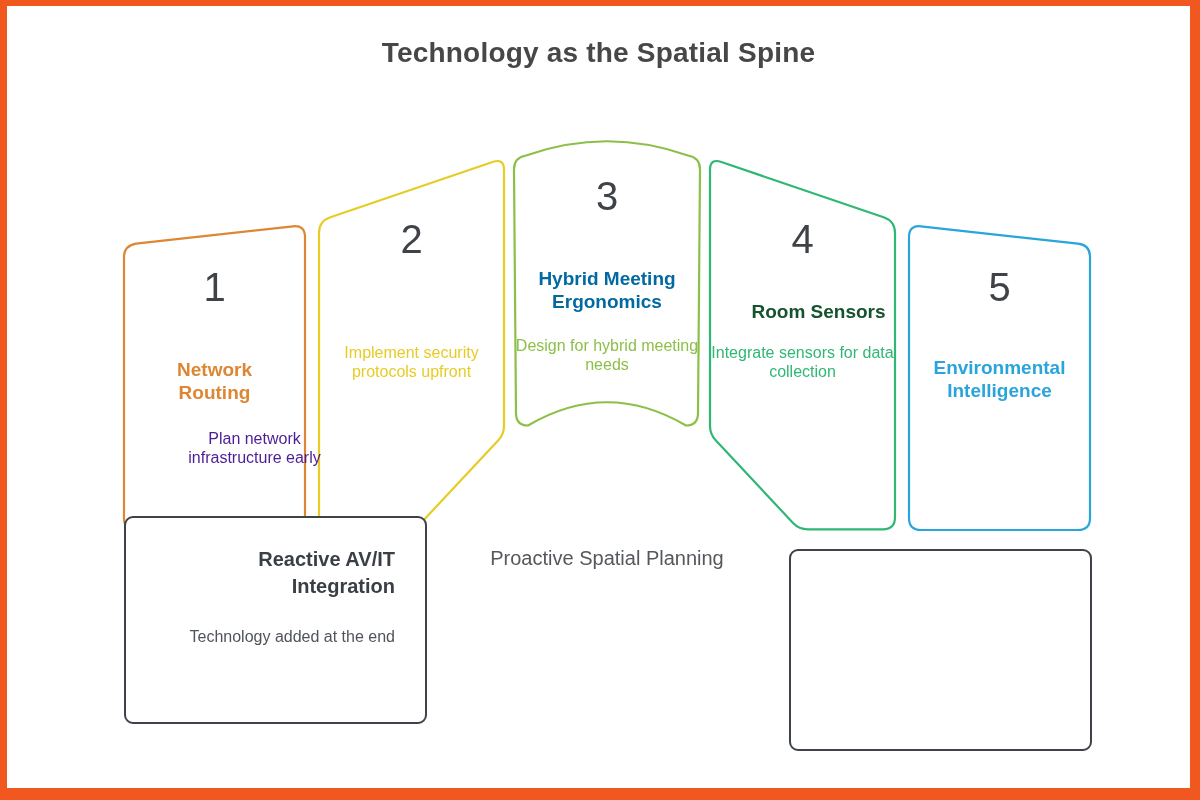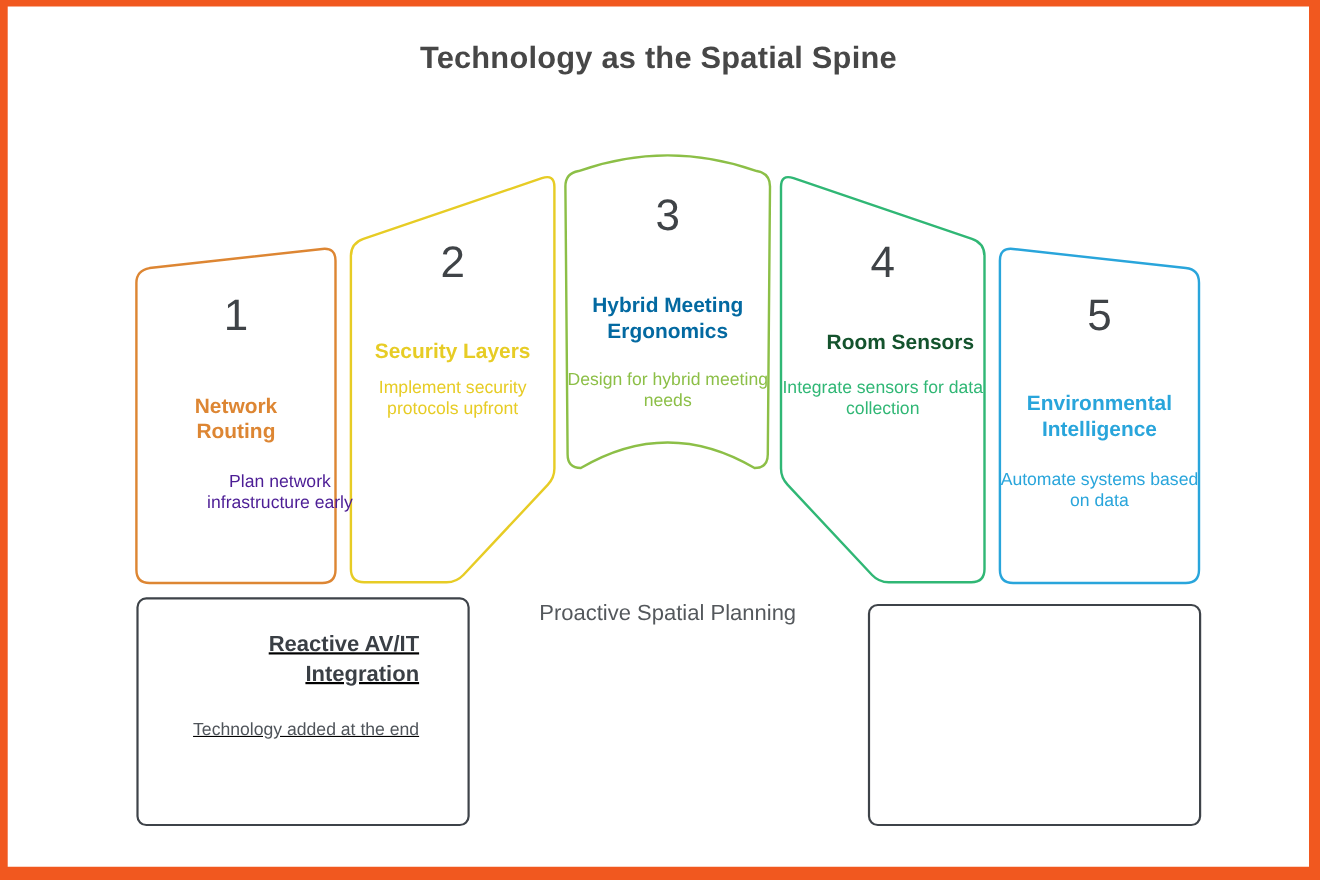--- a/index.html
+++ b/index.html
@@ -27,22 +27,22 @@
   .p-title{font-weight:bold;font-size:19px;line-height:23px;}
   .p-desc{font-size:16px;line-height:19px;}
   .wrap110{max-width:112px;margin:0 auto;}
   .wrap160{max-width:160px;margin:0 auto;}
   .wrap150{max-width:150px;margin:0 auto;}
 
   .box{
     position:absolute;box-sizing:border-box;border:2.5px solid #3E4349;
     border-radius:9px;display:flex;flex-direction:column;background:#fff;
   }
-  .box-left{left:117px;top:537px;width:303px;height:208px;padding:28px 44px;
-    align-items:flex-end;text-align:right;gap:24px;text-decoration:underline;}
+  .box-left{left:117px;top:510px;width:303px;height:208px;padding:28px 30px;
+    align-items:flex-end;text-align:right;gap:24px;}
   .box-right{left:782px;top:543px;width:303px;height:202px;padding:26px 28px;
     align-items:flex-start;text-align:left;gap:18px;}
   .box-title{font-size:20px;font-weight:bold;line-height:27px;color:#3A3F45;}
   .box-desc{font-size:16px;line-height:26px;color:#4F545A;}
   .box-left .box-title{max-width:205px;}
   .box-left .box-desc{max-width:245px;}
   .box-right .box-title{max-width:205px;}
   .box-right .box-desc{max-width:192px;}
 
   .center-label{
@@ -73,38 +73,36 @@
              L 914 524 Q 902 524 902 512 L 902 231 Q 902 219 913.9 220.3 Z" stroke="#29A5DB"></path>
   </svg>
 
   <div class="col col1 num" style="top: 259px; color: rgb(63, 67, 71);">1</div>
   <div class="col col1 p-title" style="top: 352px; color: rgb(221, 134, 51);">
     <div class="wrap110">Network Routing</div>
   </div>
   <div class="col col1 p-desc" style="top: 423px; color: #4c1d95; padding-left: 40px;">Plan network infrastructure early</div>
 
   <div class="col col2 num" style="top: 211px; color: rgb(63, 67, 71);">2</div>
-  <div class="col col2 p-title" style="top: 302px; color: rgb(231, 204, 37);">Security Layers</div>
   <div class="col col2 p-desc" style="top: 337px; color: rgb(231, 204, 37);">Implement security protocols upfront</div>
 
   <div class="col col3 num" style="top: 168px; color: rgb(63, 67, 71);">3</div>
   <div class="col col3 p-title" style="top: 261px; color: #0369a1;">
     <div class="wrap160">Hybrid Meeting Ergonomics</div>
   </div>
   <div class="col col3 p-desc" style="top: 330px; color: rgb(140, 191, 71);">Design for hybrid meeting needs</div>
 
   <div class="col col4 num" style="top: 211px; color: rgb(63, 67, 71);">4</div>
   <div class="col col4 p-title" style="top: 294px; color: #14532d; padding-left: 16px;">Room Sensors</div>
   <div class="col col4 p-desc" style="top: 337px; color: rgb(48, 183, 117);">Integrate sensors for data collection</div>
 
   <div class="col col5 num" style="top: 259px; color: rgb(63, 67, 71);">5</div>
   <div class="col col5 p-title" style="top: 350px; color: rgb(41, 165, 219);">
     <div class="wrap150">Environmental Intelligence</div>
   </div>
-  <div class="col col5 p-desc" style="top: 421px; color: rgb(41, 165, 219);">Automate systems based on data</div>
 
   <div class="box box-left" style="border-color: rgb(62, 67, 73);">
     <div class="box-title" style="color: rgb(58, 63, 69);">Reactive AV/IT Integration</div>
     <div class="box-desc" style="color: rgb(79, 84, 90);">Technology added at the end</div>
   </div>
 
   <div class="center-label" style="color: rgb(84, 88, 92);">Proactive Spatial Planning</div>
 
   <div class="box box-right" style="border-color: rgb(62, 67, 73);">
   </div>

